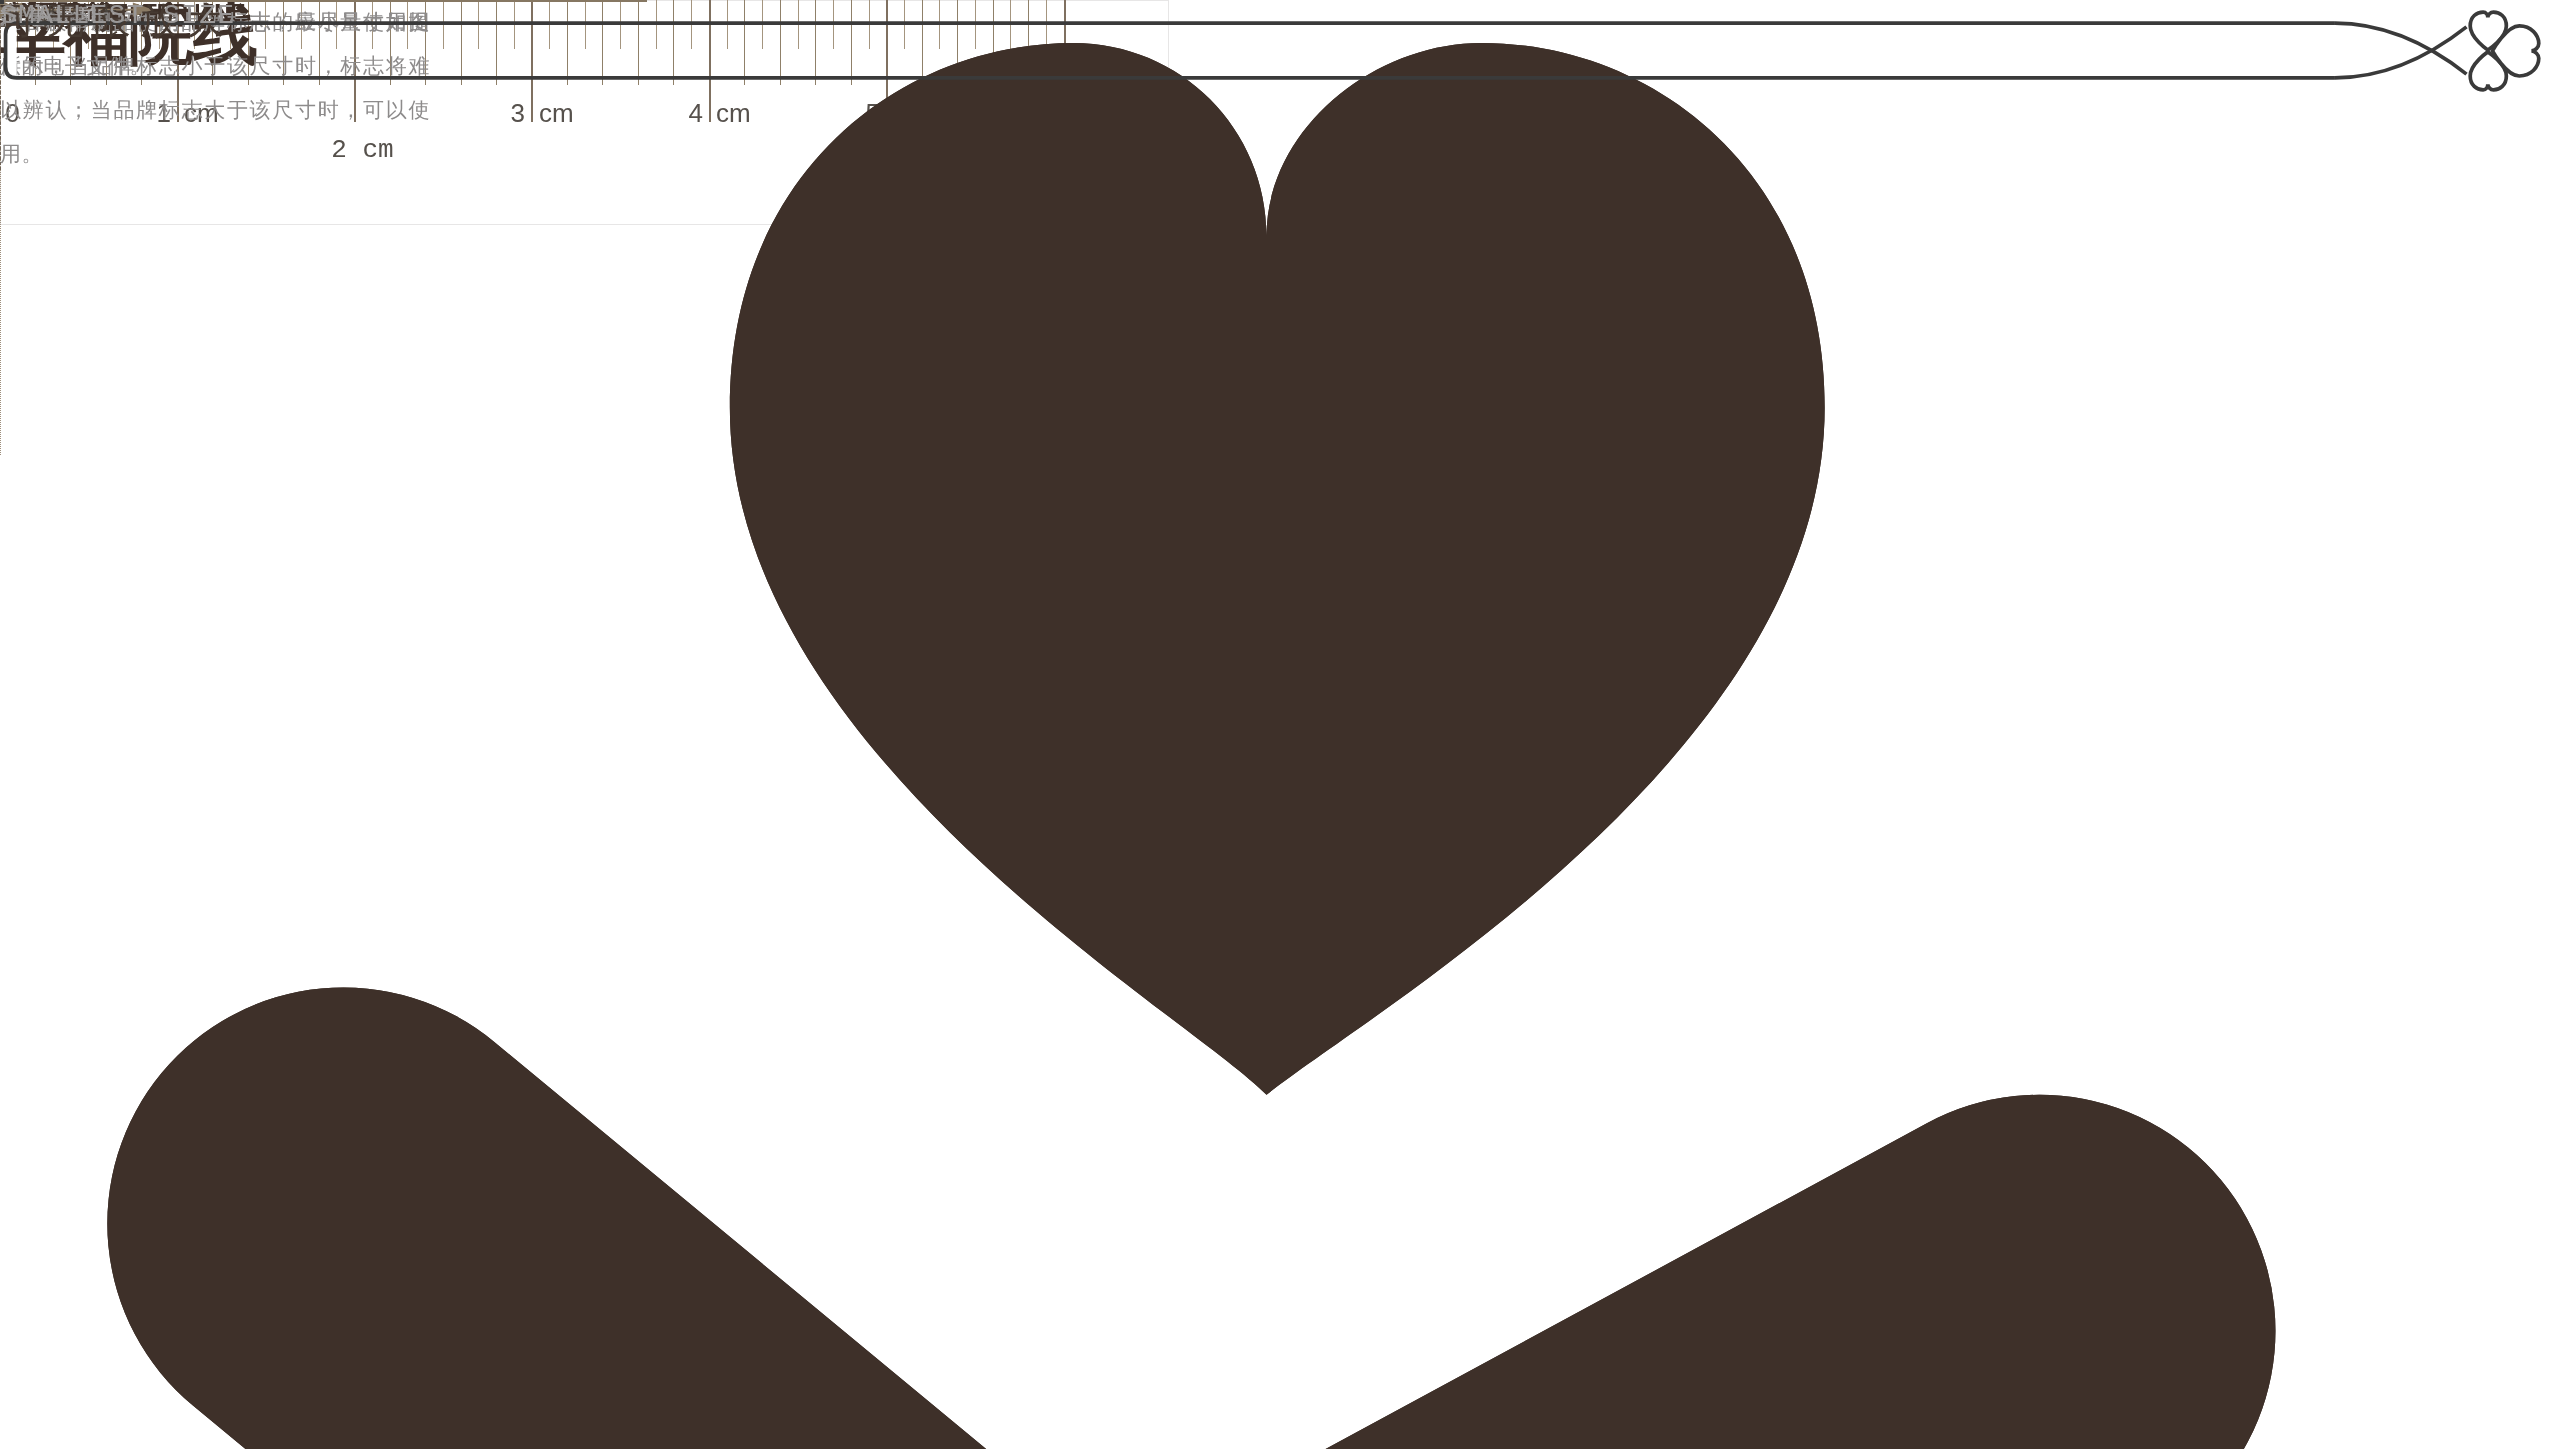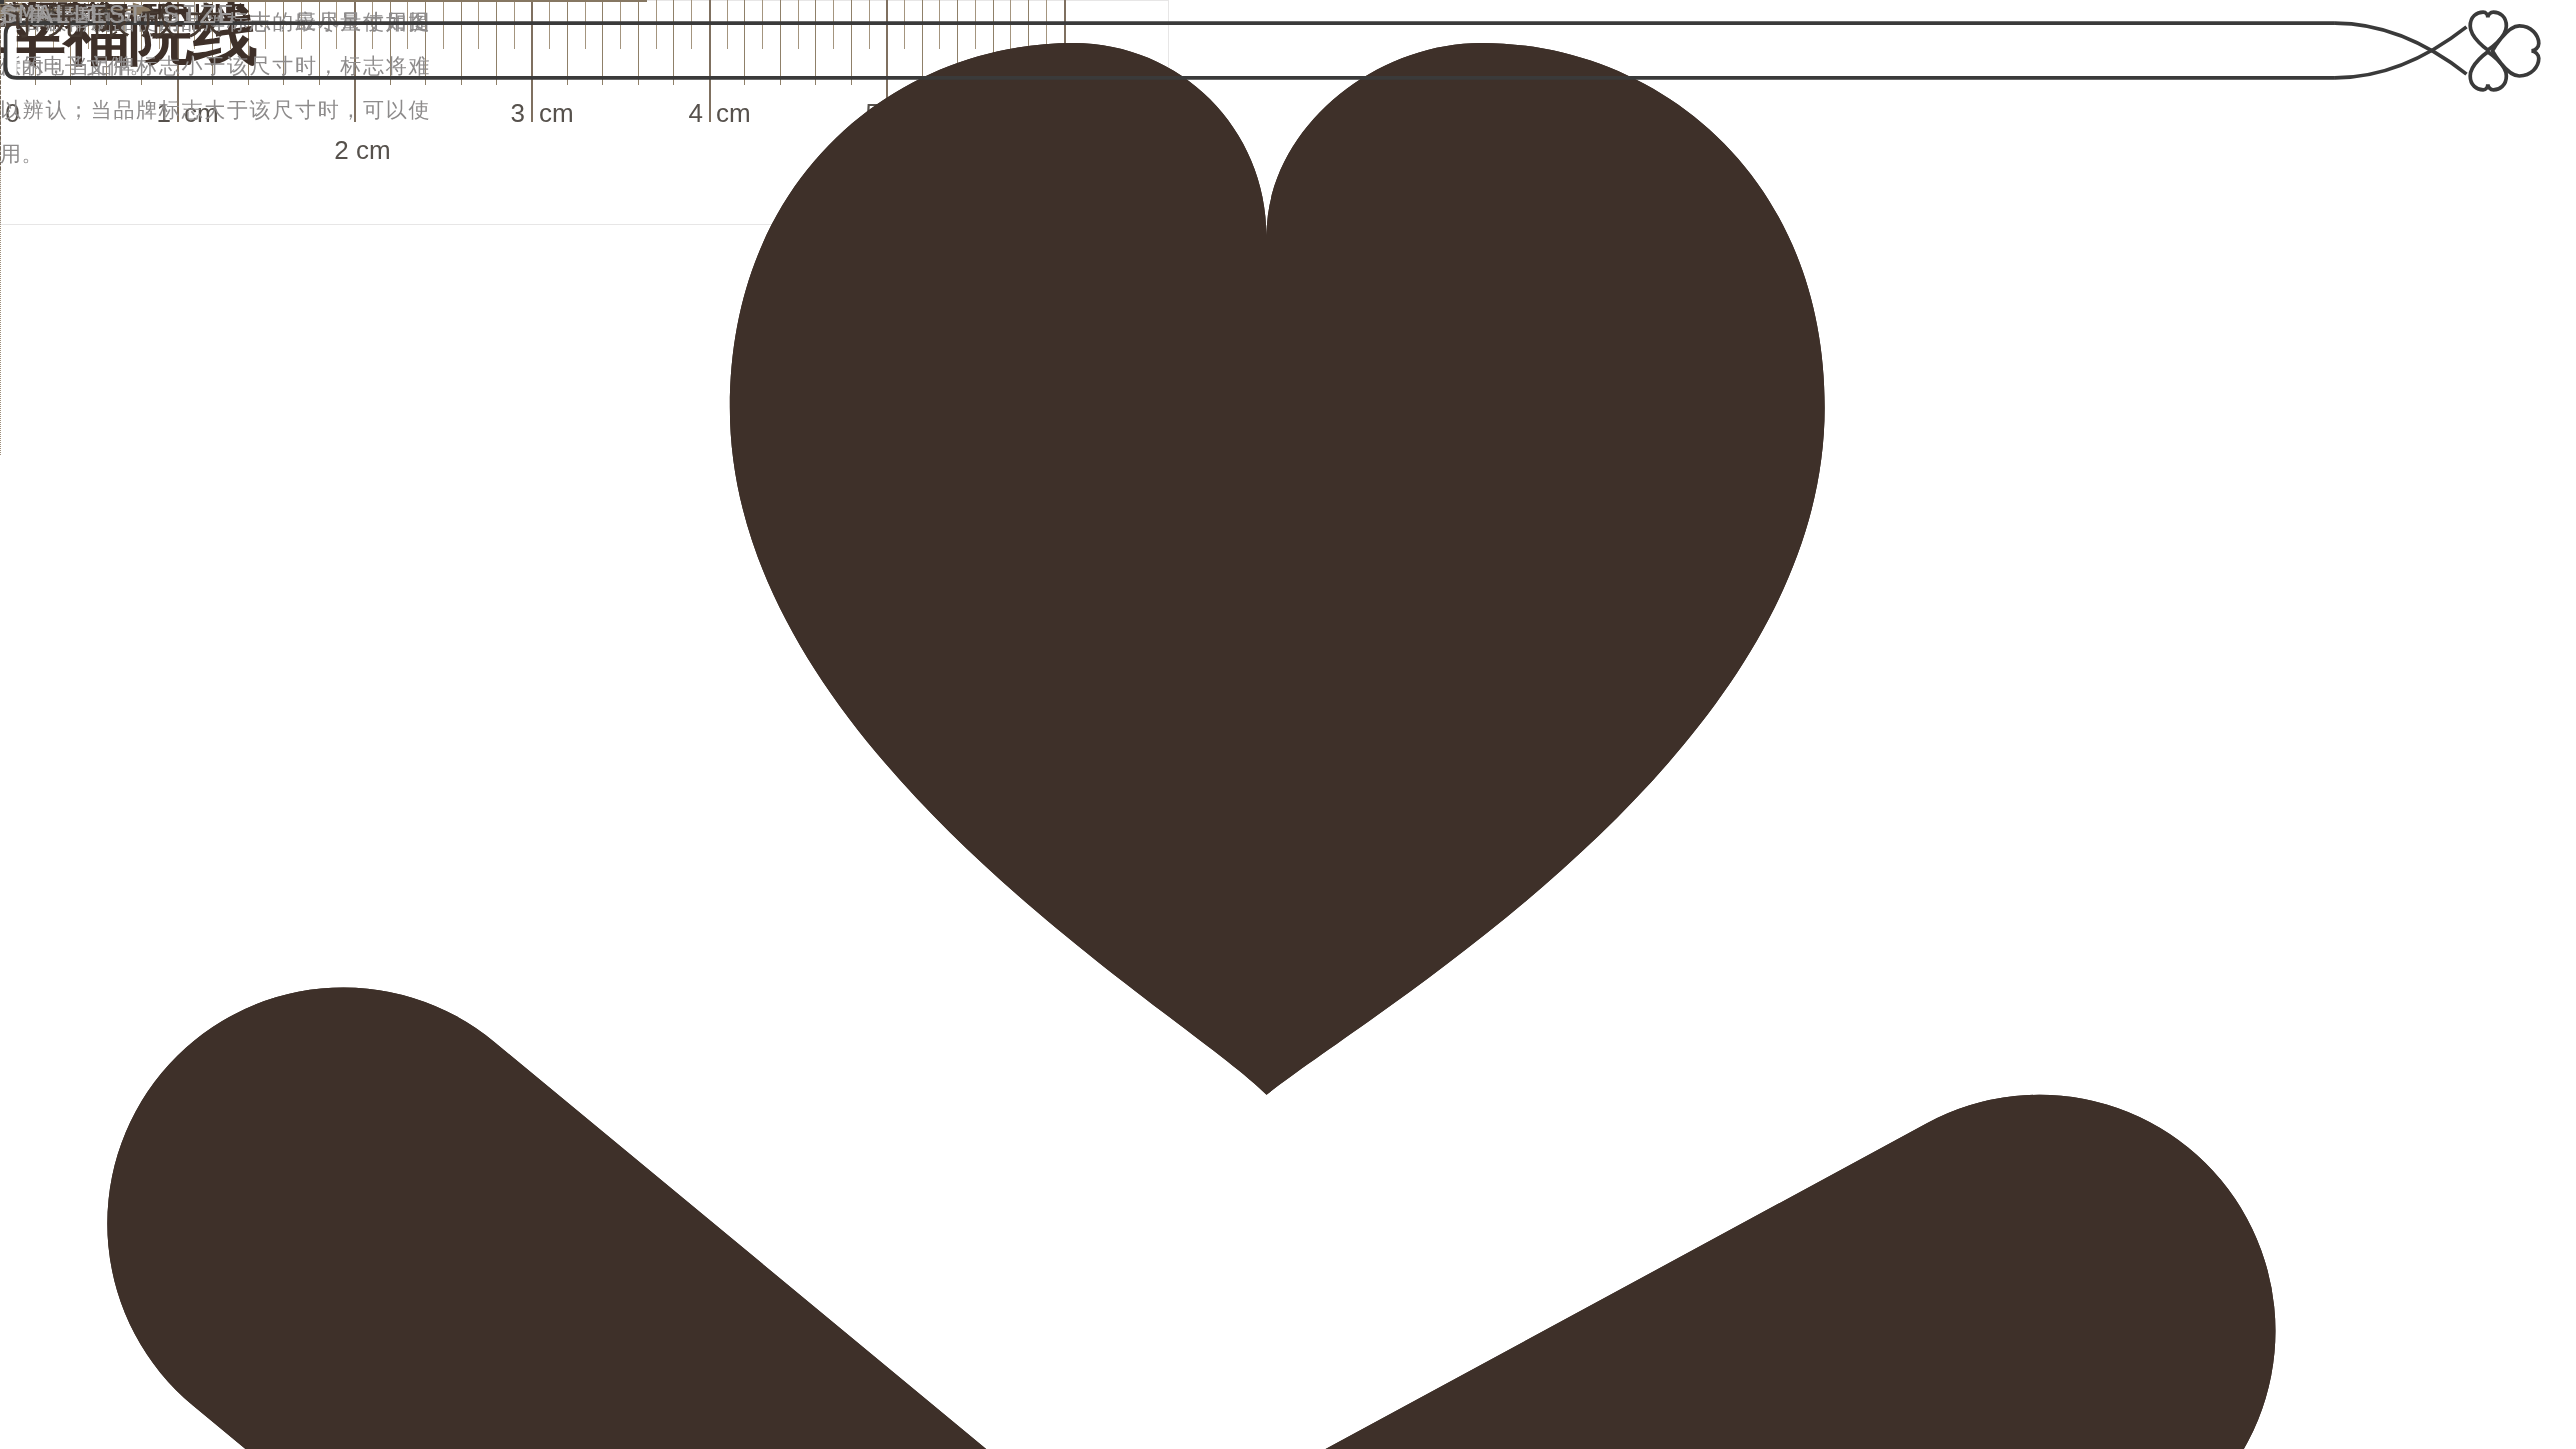--- a/index.html
+++ b/index.html
@@ -48,21 +48,21 @@
 
   
   #ruler-panel{left:606;top:1477;width:1167px;height:223px;background:#fff;border:1.3px solid #e7e6e6;z-index:2;}
   #ruler-ticks{left:605;top:1480;width:1172px;height:222px;z-index:3;}
   .tick{position:absolute;top:0;}
   .tick.minor{width:1.3px;height:49px;background:#a4957f;}
   .tick.medium{width:1.3px;height:85px;background:#8f8069;}
   .tick.major{width:1.9px;height:122px;background:#7f7060;}
   .ruler-num,.ruler-unit{position:absolute;top:98px;font-size:26px;line-height:30px;color:#56514c;font-weight:300;}
   .ruler-num{text-align:right;}
-  #ruler-em-label{position:absolute;top:135px;width:129px;text-align:center;font-size:26px;color:#56514c;font-weight:300;}
+  #ruler-em-label{position:absolute;top:135px;width:129px;text-align:center;font-size:26px;color:#56514c;font-weight:300;font-family:Liberation Mono, monospace;}
 
   
   .side-heading{font-size:23px;color:#a9a7a7;letter-spacing:3.2px;z-index:4;}
   .side-body{width:430px;font-size:21px;line-height:44px;color:#8d8b8b;font-weight:300;letter-spacing:0.6px;text-align:justify;z-index:4;}
   #side-heading-1{left:2866;top:944;}
   #side-body-1{left:2866;top:1056;}
   #side-heading-2{left:2866;top:1546;}
   #side-body-2{left:2866;top:1648;}
 </style>
 </head>

